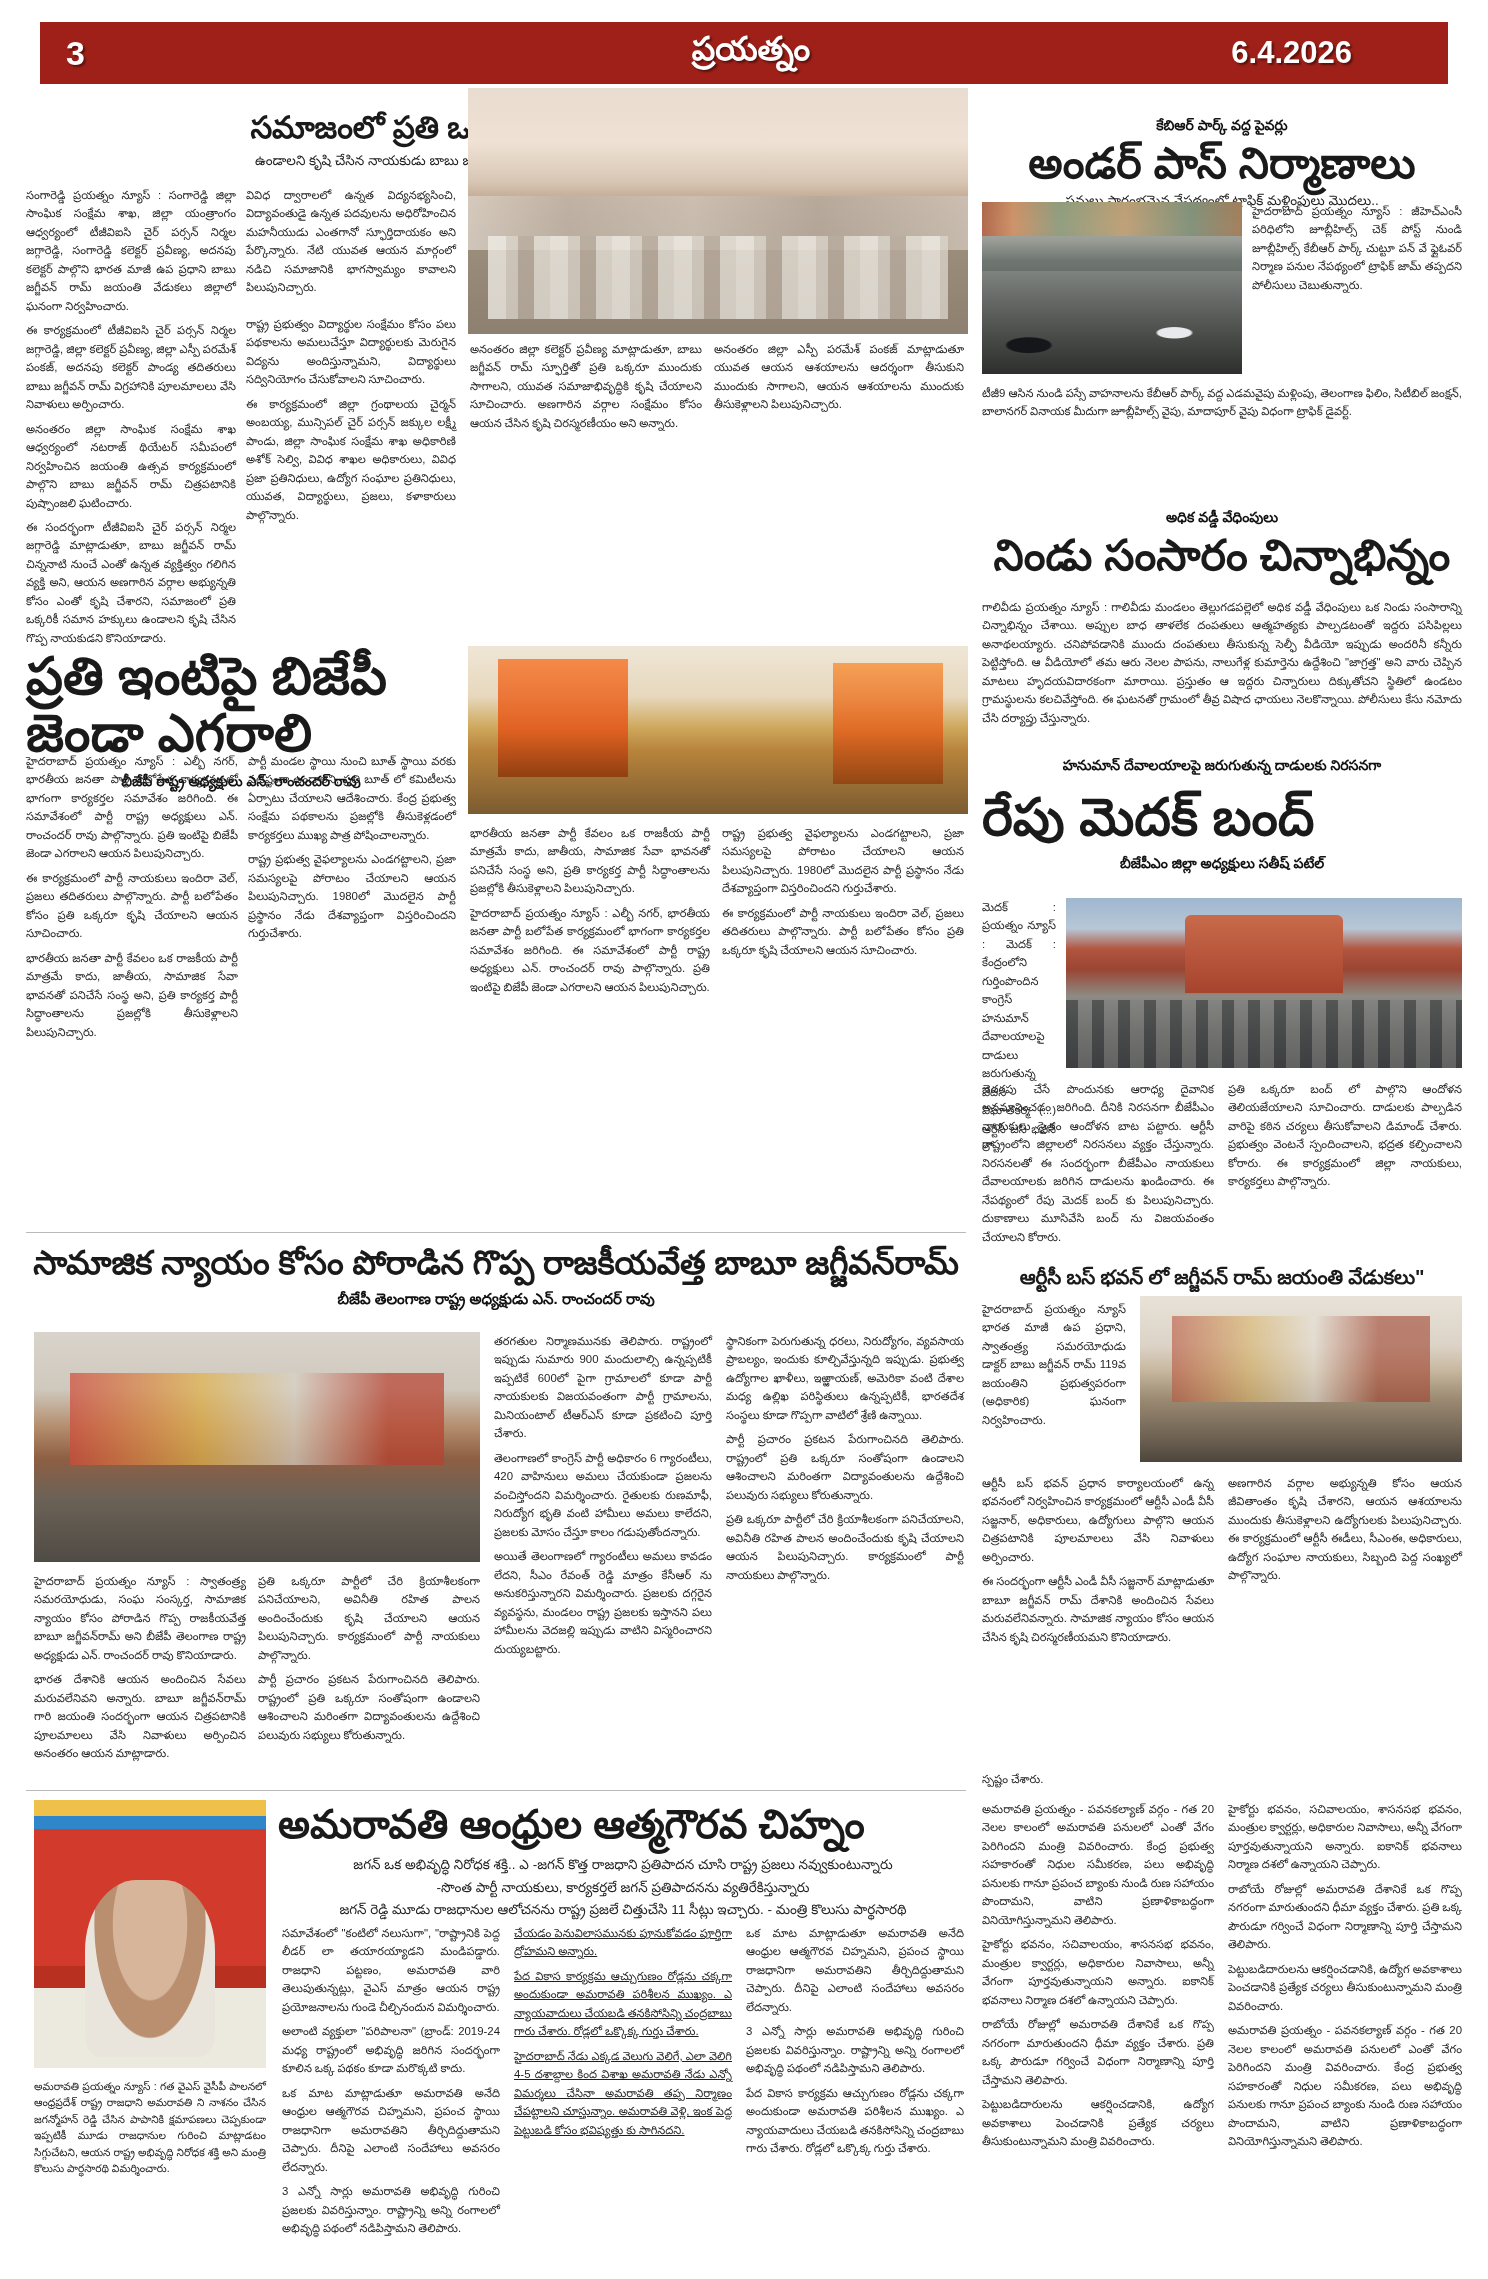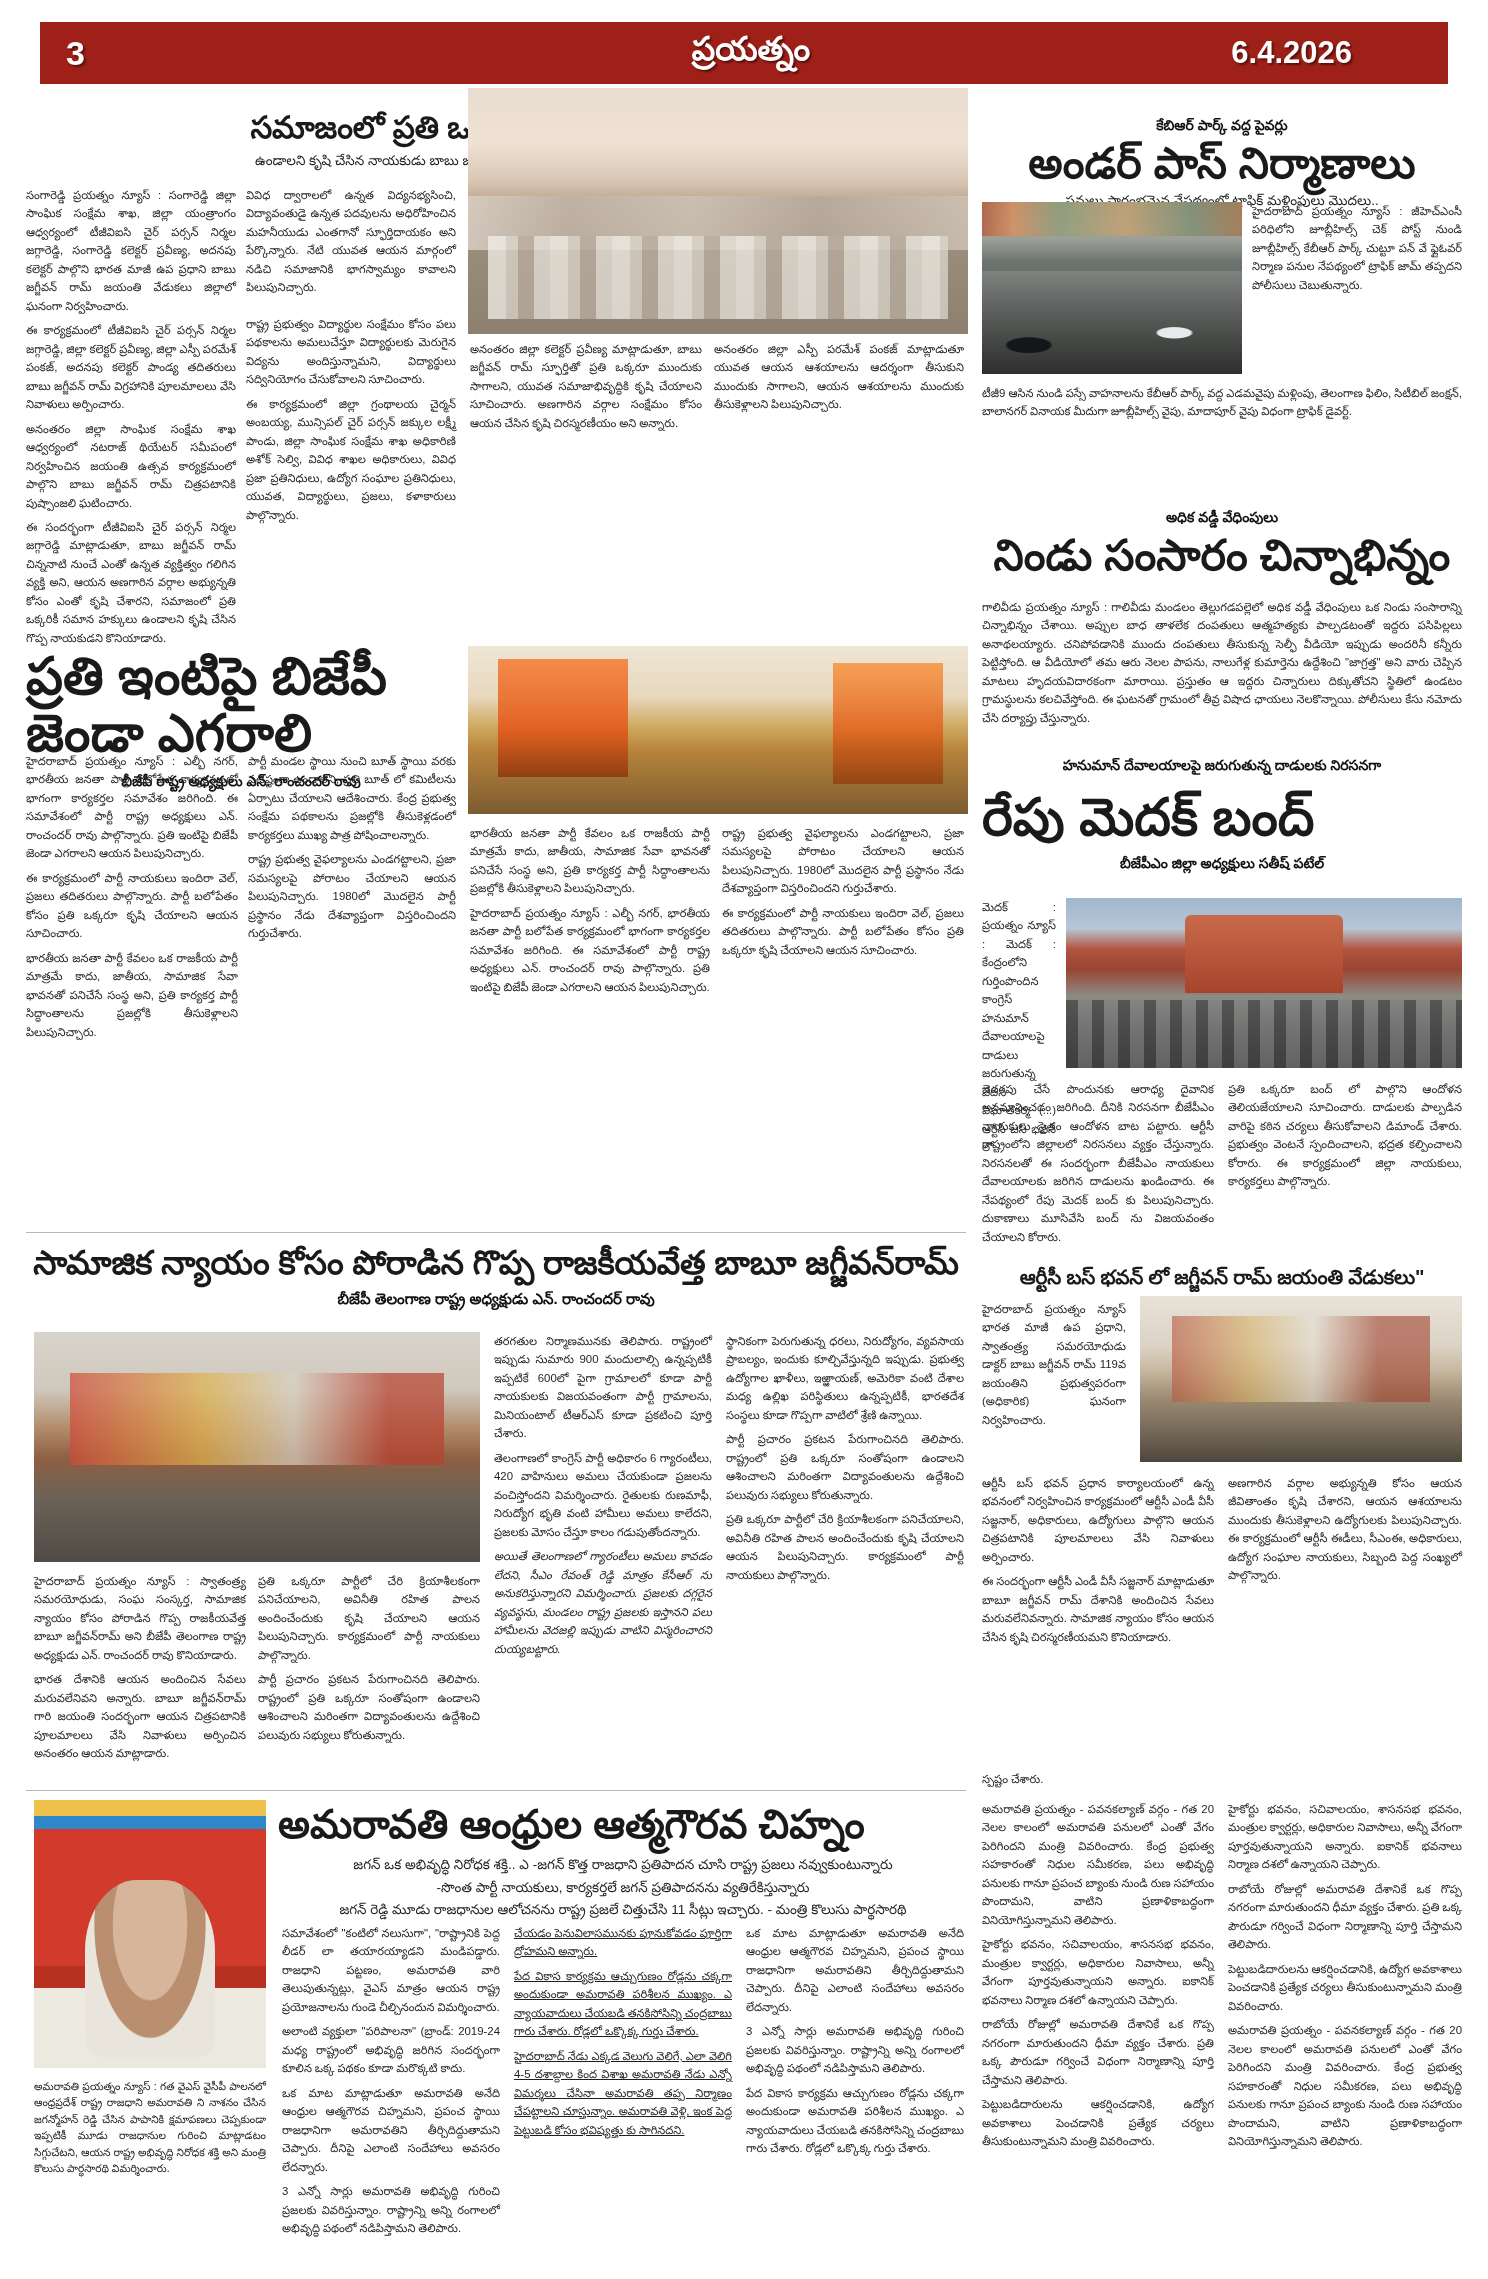--- a/index.html
+++ b/index.html
@@ -362,21 +362,21 @@
 </div>
 
 <div class="blk body-col" style="left:258px; top:1572px; width:222px;">
   <div>ప్రతి ఒక్కరూ పార్టీలో చేరి క్రియాశీలకంగా పనిచేయాలని, అవినీతి రహిత పాలన అందించేందుకు కృషి చేయాలని ఆయన పిలుపునిచ్చారు. కార్యక్రమంలో పార్టీ నాయకులు పాల్గొన్నారు.</div>
   <div style="margin-top:6px;">పార్టీ ప్రచారం ప్రకటన పేరుగాంచినది తెలిపారు. రాష్ట్రంలో ప్రతి ఒక్కరూ సంతోషంగా ఉండాలని ఆశించాలని మరింతగా విద్యావంతులను ఉద్దేశించి పలువురు సభ్యులు కోరుతున్నారు.</div>
 </div>
 
 <div class="blk body-col" style="left:494px; top:1332px; width:218px;">
   <div>తరగతుల నిర్మాణమునకు తెలిపారు. రాష్ట్రంలో ఇప్పుడు సుమారు 900 మందులాల్సి ఉన్నప్పటికీ ఇప్పటికే 600లో పైగా గ్రామాలలో కూడా పార్టీ నాయకులకు విజయవంతంగా పార్టీ గ్రామాలను, మినియంటాల్ టీఆర్ఎస్ కూడా ప్రకటించి పూర్తి చేశారు.</div>
   <div style="margin-top:6px;">తెలంగాణలో కాంగ్రెస్ పార్టీ అధికారం 6 గ్యారంటీలు, 420 వాహినులు అమలు చేయకుండా ప్రజలను వంచిస్తోందని విమర్శించారు. రైతులకు రుణమాఫీ, నిరుద్యోగ భృతి వంటి హామీలు అమలు కాలేదని, ప్రజలకు మోసం చేస్తూ కాలం గడుపుతోందన్నారు.</div>
-  <div style="margin-top:6px;font-style:italic;">అయితే తెలంగాణలో గ్యారంటీలు అమలు కావడం లేదని, సీఎం రేవంత్ రెడ్డి మాత్రం కేసీఆర్ ను అనుకరిస్తున్నారని విమర్శించారు. ప్రజలకు దగ్గరైన వ్యవస్థను, మండలం రాష్ట్ర ప్రజలకు ఇస్తానని పలు హామీలను వెదజల్లి ఇప్పుడు వాటిని విస్మరించారని దుయ్యబట్టారు.</div>
+  <div style="margin-top:6px;">అయితే తెలంగాణలో గ్యారంటీలు అమలు కావడం లేదని, సీఎం రేవంత్ రెడ్డి మాత్రం కేసీఆర్ ను అనుకరిస్తున్నారని విమర్శించారు. ప్రజలకు దగ్గరైన వ్యవస్థను, మండలం రాష్ట్ర ప్రజలకు ఇస్తానని పలు హామీలను వెదజల్లి ఇప్పుడు వాటిని విస్మరించారని దుయ్యబట్టారు.</div>
 </div>
 
 <div class="blk body-col" style="left:726px; top:1332px; width:238px;">
   <div>స్థానికంగా పెరుగుతున్న ధరలు, నిరుద్యోగం, వ్యవసాయ ప్రాబల్యం, ఇందుకు కూల్చివేస్తున్నది ఇప్పుడు. ప్రభుత్వ ఉద్యోగాల ఖాళీలు, ఇఱ్ఱాయణ్, అమెరికా వంటి దేశాల మధ్య ఉల్లిఖ పరిస్థితులు ఉన్నప్పటికీ, భారతదేశ సంస్థలు కూడా గొప్పగా వాటిలో శ్రేణి ఉన్నాయి.</div>
   <div style="margin-top:6px;">పార్టీ ప్రచారం ప్రకటన పేరుగాంచినది తెలిపారు. రాష్ట్రంలో ప్రతి ఒక్కరూ సంతోషంగా ఉండాలని ఆశించాలని మరింతగా విద్యావంతులను ఉద్దేశించి పలువురు సభ్యులు కోరుతున్నారు.</div>
   <div style="margin-top:6px;">ప్రతి ఒక్కరూ పార్టీలో చేరి క్రియాశీలకంగా పనిచేయాలని, అవినీతి రహిత పాలన అందించేందుకు కృషి చేయాలని ఆయన పిలుపునిచ్చారు. కార్యక్రమంలో పార్టీ నాయకులు పాల్గొన్నారు.</div>
 </div>
 
 <div class="blk" style="left:982px; top:1266px; width:480px;">
   <div class="hl-main" style="font-size:20px;">ఆర్టీసీ బస్ భవన్ లో జగ్జీవన్ రామ్ జయంతి వేడుకలు"</div>

